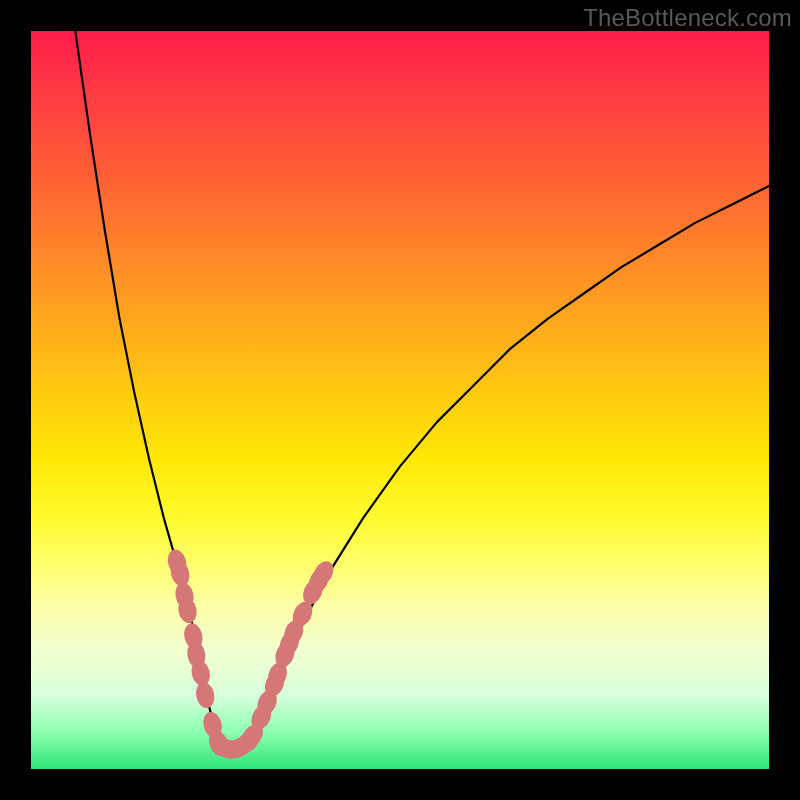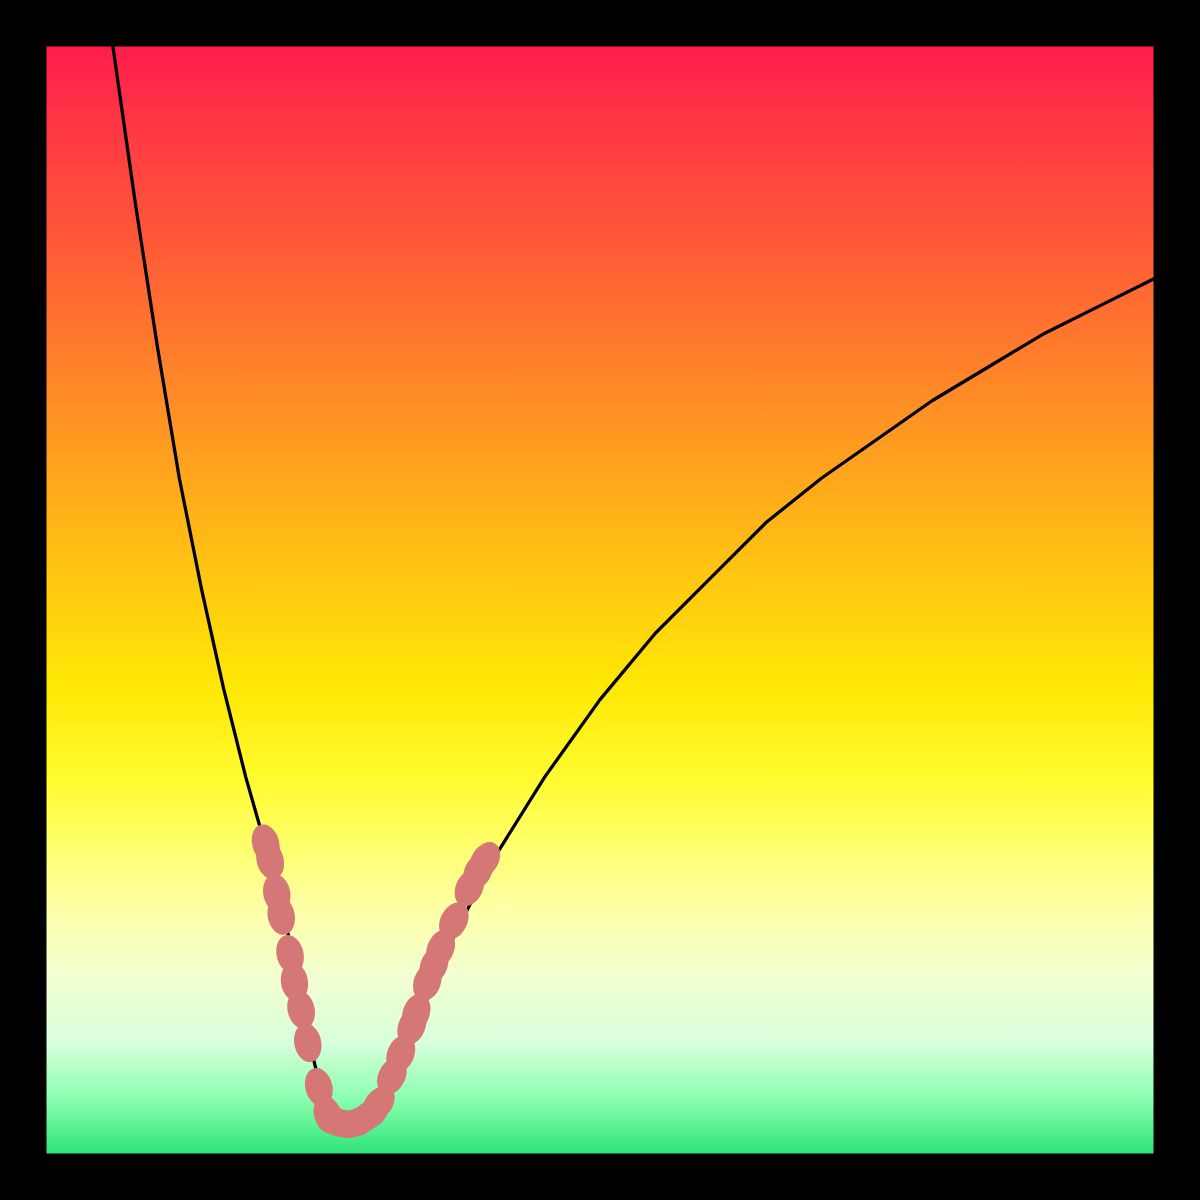--- a/index.html
+++ b/index.html
@@ -57,20 +57,21 @@
     top: 0;
     width: 738px;
     height: 738px;
     overflow: visible;
   }
 </style>
 </head>
 <body>
 
 <div class="frame">
+  <div class="watermark">TheBottleneck.com</div>
 
   <div class="plot-area">
     <svg class="curve" viewBox="0 0 738 738" preserveAspectRatio="none">
       <path id="curve-path" fill="none" stroke="#000000" stroke-width="2.2" stroke-linecap="round" stroke-linejoin="round" d="M44.28 0.00 L59.04 103.32 L73.80 199.26 L88.56 287.82 L103.32 361.62 L118.08 428.04 L132.84 487.08 L147.60 538.74 L154.98 564.57 L162.36 597.78 L169.74 634.68 L177.12 671.58 L184.50 701.10 L191.88 715.86 L199.26 719.55 L206.64 719.55 L214.02 715.86 L221.40 708.48 L236.16 678.96 L250.92 642.06 L265.68 605.16 L280.44 575.64 L295.20 546.12 L332.10 487.08 L369.00 435.42 L405.90 391.14 L442.80 354.24 L479.70 317.34 L516.60 287.82 L553.50 261.99 L590.40 236.16 L627.30 214.02 L664.20 191.88 L701.10 173.43 L738.00 154.98"></path>
       <g id="markers-group">
           <ellipse cx="146.12" cy="531.36" rx="13" ry="9" fill="#D57777" transform="rotate(75.1 146.12 531.36)"></ellipse>
           <ellipse cx="149.08" cy="542.43" rx="13" ry="9" fill="#D57777" transform="rotate(75.1 149.08 542.43)"></ellipse>
           <ellipse cx="153.50" cy="564.57" rx="13" ry="9" fill="#D57777" transform="rotate(78.7 153.50 564.57)"></ellipse>
           <ellipse cx="156.46" cy="579.33" rx="13" ry="9" fill="#D57777" transform="rotate(78.7 156.46 579.33)"></ellipse>
           <ellipse cx="162.36" cy="605.16" rx="13" ry="9" fill="#D57777" transform="rotate(77.1 162.36 605.16)"></ellipse>

